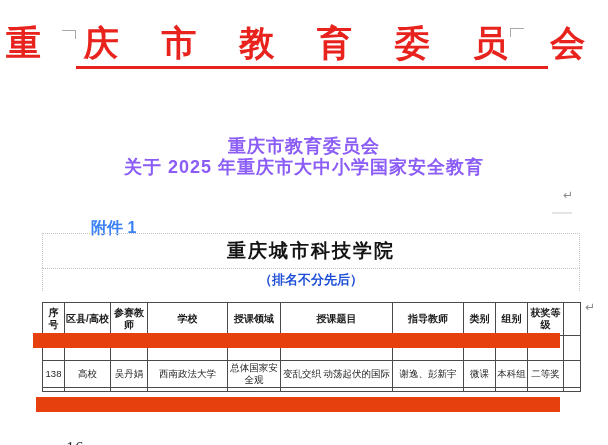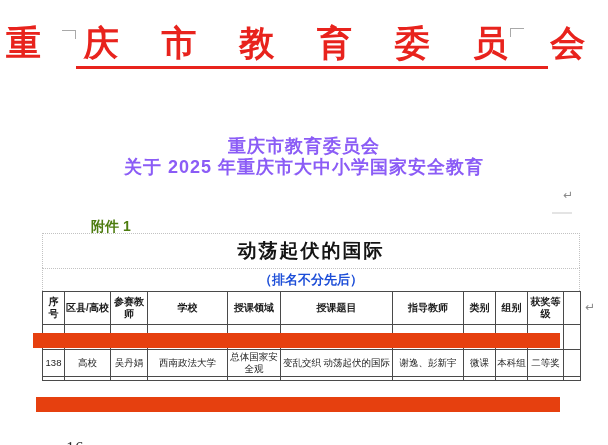--- a/index.html
+++ b/index.html
@@ -26,38 +26,38 @@
   
   .doc-title{
     position:absolute;left:0;top:136px;width:608px;text-align:center;
     font-weight:bold;color:#8b5cf6;font-size:18px;line-height:21px;letter-spacing:1px;
   }
   .pilcrow{position:absolute;color:#8a8a8a;font-size:12px;font-family:"DejaVu Sans",sans-serif;}
   .pilcrow-1{left:563px;top:188px;}
   .pilcrow-2{left:585px;top:300px;}
   .tiny-dash{position:absolute;left:552px;top:212px;width:20px;height:2px;background:#e4e4e4;}
   
-  .attachment{position:absolute;left:55px;top:218px;font-weight:bold;font-size:14px;color:#4d7c0f;padding-left:36px;}
+  .attachment{position:absolute;left:55px;top:218px;font-weight:bold;font-size:16px;color:#3b82f6;padding-left:36px;}
   
   .sheet{position:absolute;left:42px;top:233px;width:538px;}
   .sheet-titlebox{
     box-sizing:border-box;width:538px;height:35px;
     border:1px dotted #c2c2c2;border-bottom:none;
     display:flex;align-items:center;justify-content:center;
   }
   .sheet-title{font-weight:bold;font-size:19px;color:#141414;letter-spacing:2px;}
   .sheet-subbox{
     box-sizing:border-box;width:538px;height:23px;
     border-left:1px dotted #c2c2c2;border-right:1px dotted #c2c2c2;border-top:1px dotted #c2c2c2;
     display:flex;align-items:center;justify-content:center;
   }
   .sheet-subtitle{font-family:"Liberation Serif",serif;font-weight:bold;font-size:13px;color:#1d4ed8;}
   table.award{
     width:538px;border-collapse:collapse;table-layout:fixed;
-    font-size:9.5px;color:#1c1c1c;
+    font-size:9.5px;color:#1c1c1c;margin-top:11px;
   }
   table.award th,table.award td{
     border:1px solid #4a4a4a;text-align:center;vertical-align:middle;
     padding:1px 1px;line-height:1.25;overflow:hidden;word-break:break-all;
   }
   table.award th{font-weight:bold;font-size:10px;height:30px;}
   tr.row-covered{height:25px;}
   tr.row-main{height:36px;}
   tr.row-partial{height:22px;}
   tr.row-sliver{height:4px;}
@@ -86,21 +86,21 @@
     <div>重庆市教育委员会</div>
     <div>关于 2025 年重庆市大中小学国家安全教育</div>
   </div>
   <div class="pilcrow pilcrow-1">↵</div>
   <div class="tiny-dash"></div>
 
   <div class="attachment">附件 1</div>
 
   <div class="sheet">
     <div class="sheet-titlebox">
-      <span class="sheet-title">动荡起伏的国际</span>
+      <span class="sheet-title">重庆城市科技学院</span>
     </div>
     <div class="sheet-subbox">
       <span class="sheet-subtitle">（排名不分先后）</span>
     </div>
     <table class="award">
       <colgroup>
         <col style="width:22px">
           <col style="width:46px">
           <col style="width:37px">
         <col style="width:80px">

